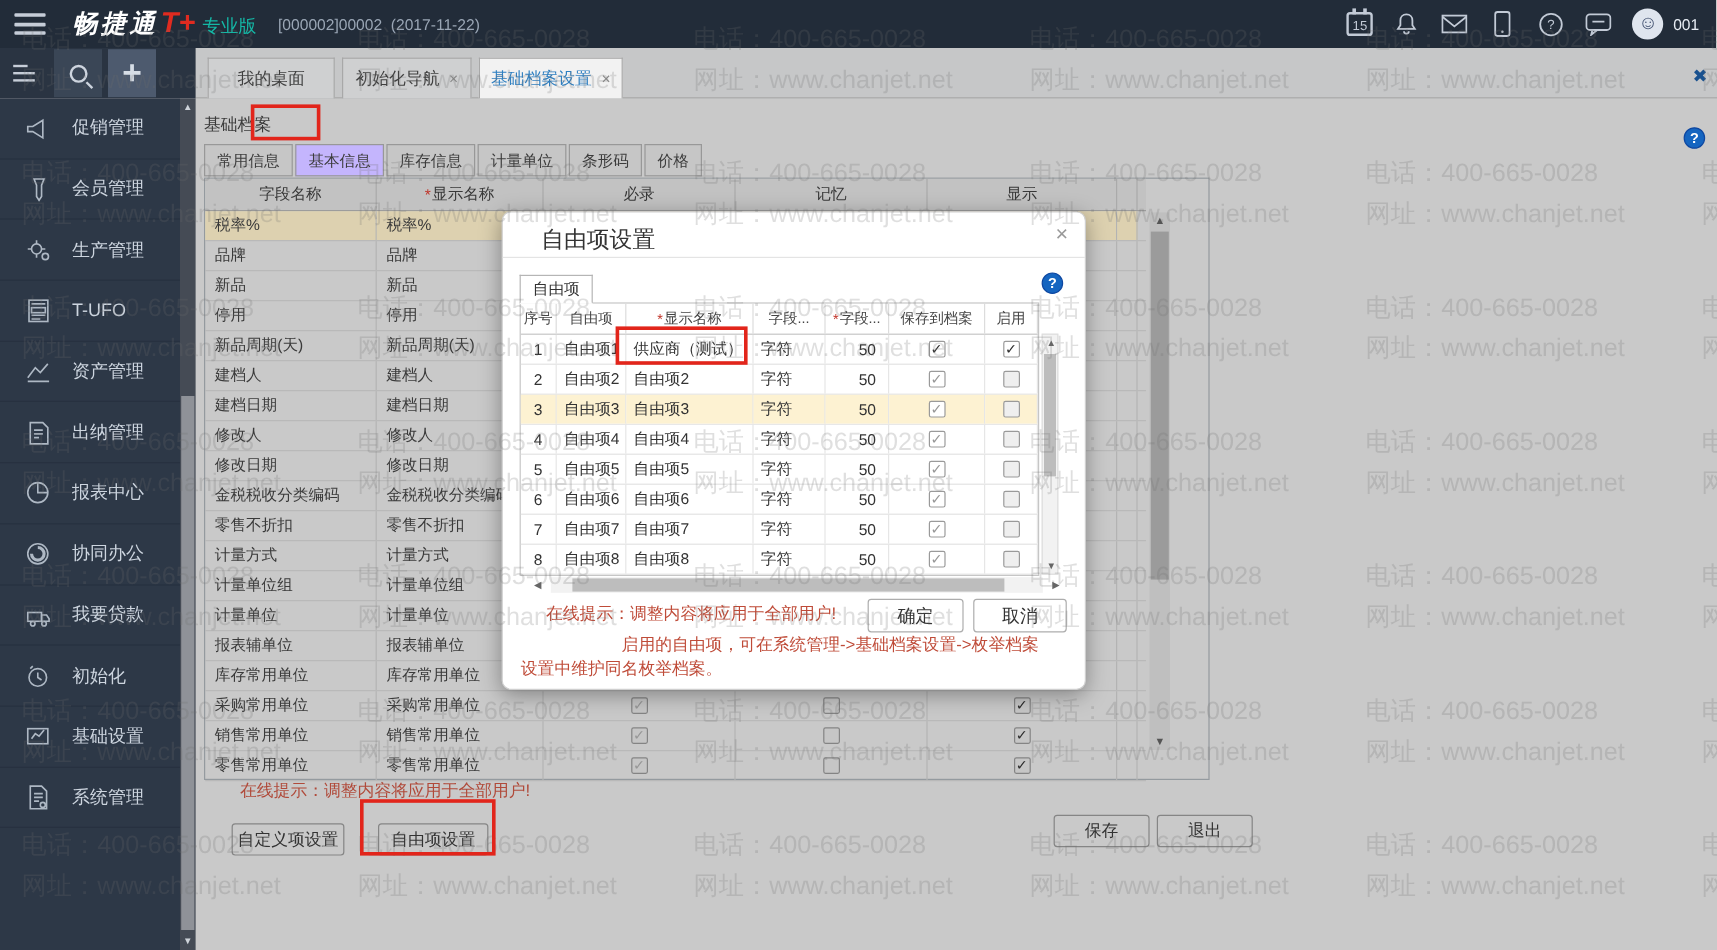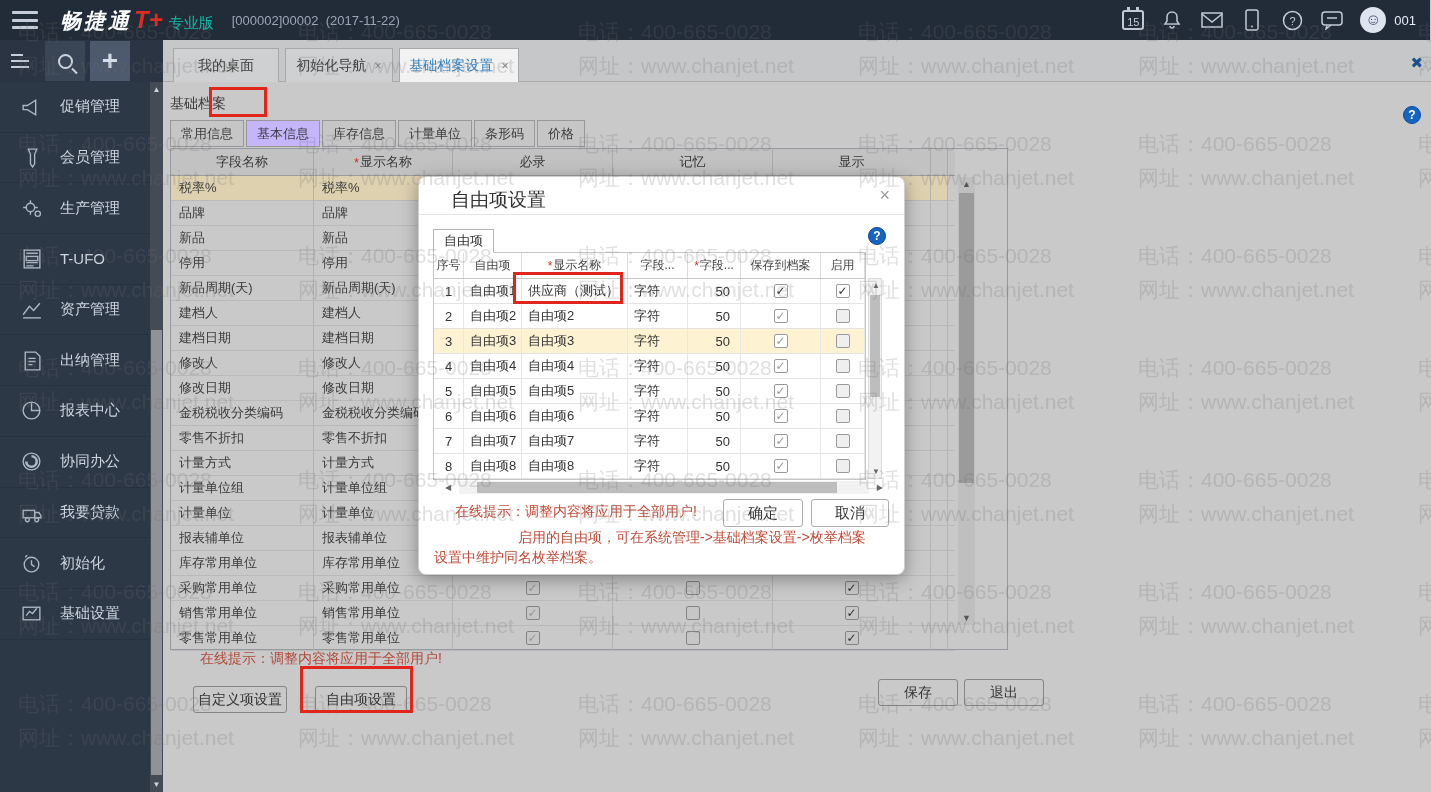--- a/index.html
+++ b/index.html
@@ -303,20 +303,30 @@
         <span class="lb">初始化</span>
       </div>
       <div class="side-item">
         <span class="ic">
           <svg width="23" height="23" viewBox="0 0 22 22" fill="none" stroke="#aeb8c4" stroke-width="1.3">
             <rect x="3" y="5" width="16" height="12"></rect>
             <path d="M6 13l3-4 3 2 4-5"></path>
           </svg>
         </span>
         <span class="lb">基础设置</span>
+      </div>
+      <div class="side-item">
+        <span class="ic">
+          <svg width="23" height="23" viewBox="0 0 22 22" fill="none" stroke="#aeb8c4" stroke-width="1.3">
+            <path d="M5 2h9l4 4v14H5z"></path>
+            <path d="M8 8h7M8 11h7M8 14h4"></path>
+            <circle cx="15" cy="17" r="2"></circle>
+          </svg>
+        </span>
+        <span class="lb">系统管理</span>
       </div>
     </div>
   <div class="side-scroll">
     <div class="ar" style="top:3px;">▲</div>
     <div class="thumb"></div>
     <div class="ar" style="bottom:3px;">▼</div>
   </div>
 
   <div class="content">
     <div class="bf-label">基础档案</div>

